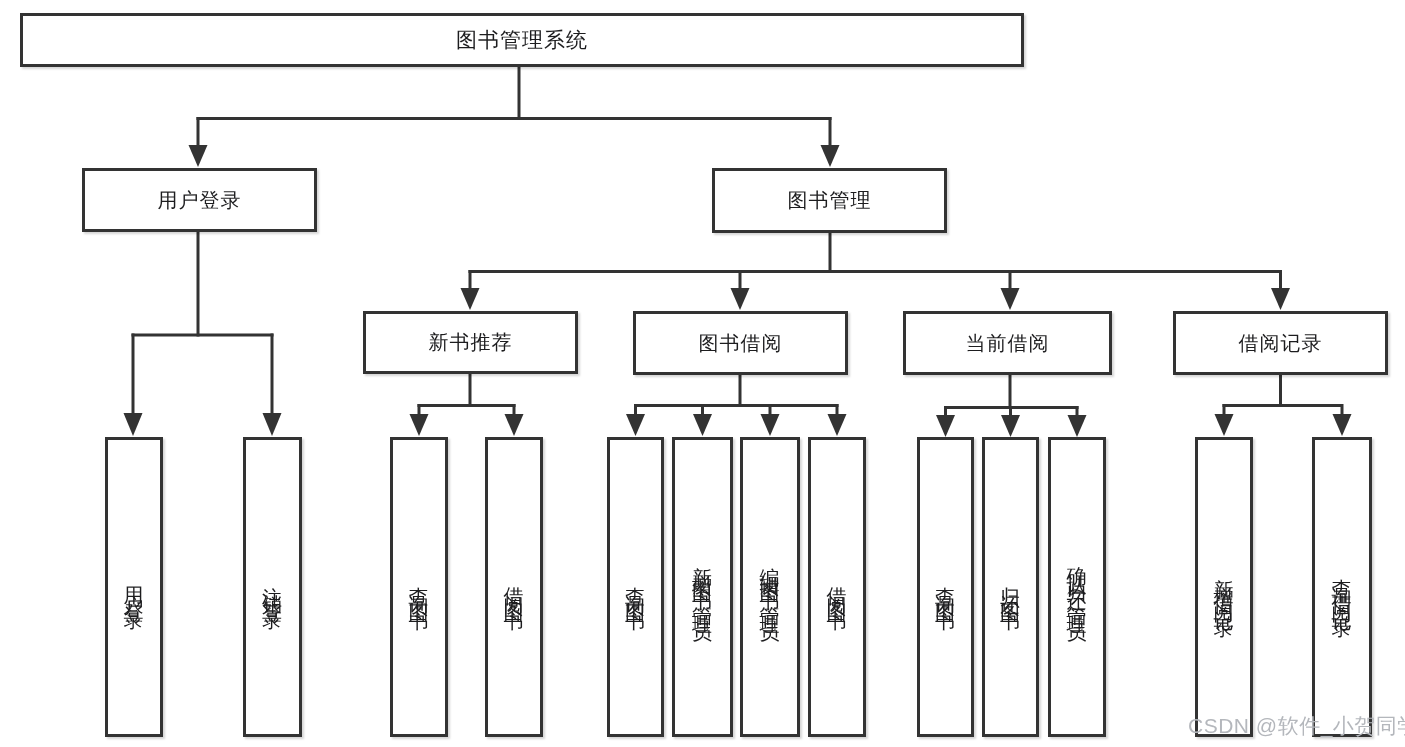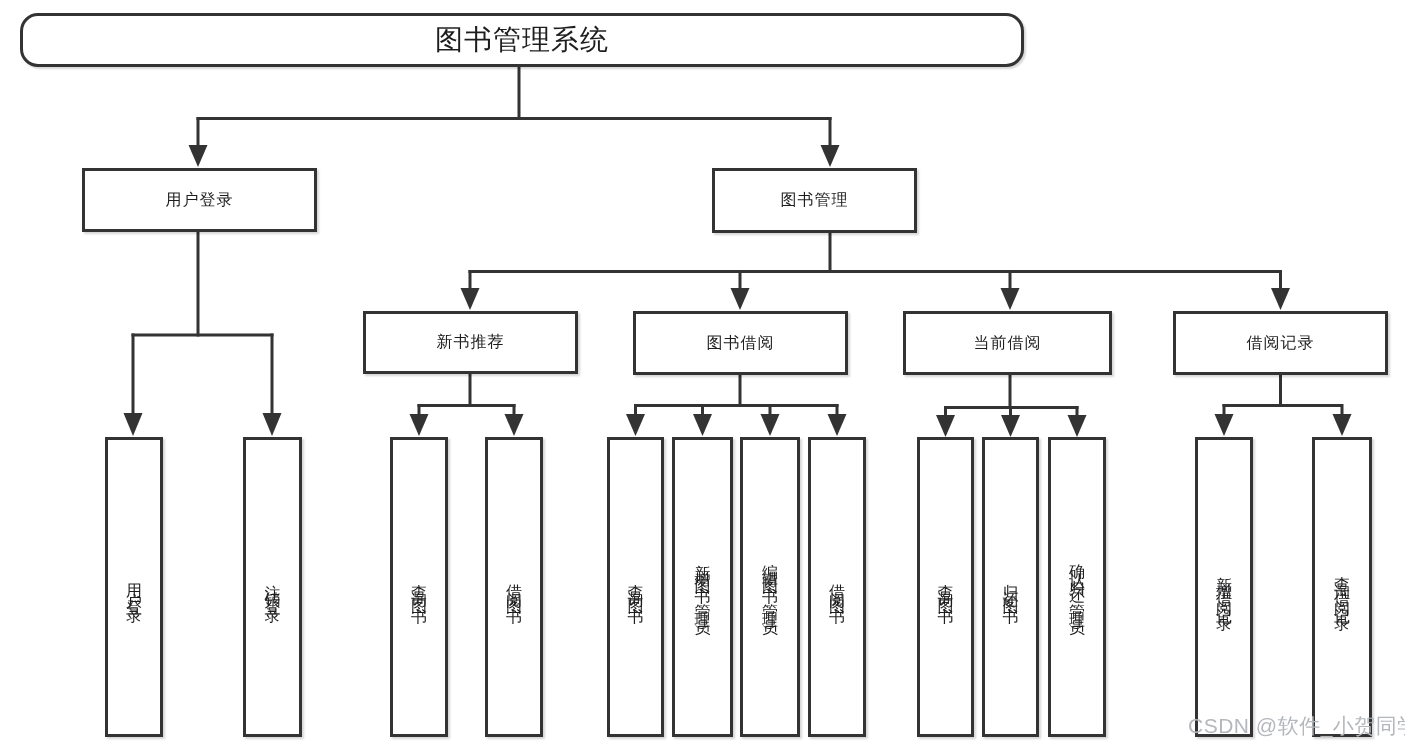--- a/index.html
+++ b/index.html
@@ -22,33 +22,33 @@
   }
   .node {
     position: absolute;
     box-sizing: border-box;
     background: #ffffff;
     border: 3px solid #333333;
     color: #1d1d1f;
     display: flex;
     align-items: center;
     justify-content: center;
-    font-size: 16px;
+    font-size: 20px;
     letter-spacing: 1px;
     box-shadow: 2px 2px 2px rgba(0,0,0,0.16);
     white-space: nowrap;
   }
   .leaf {
     writing-mode: vertical-rl;
     text-orientation: mixed;
     letter-spacing: 8px;
     white-space: normal;
     line-height: 1;
   }
-  .root-node { font-size: 28px; border-radius: 18px; }
+  .root-node { font-size: 21px; }
   #watermark {
     position: absolute;
     left: 1188px;
     top: 712px;
     font-size: 21px;
     color: #b4b7bc;
     letter-spacing: 0.5px;
     z-index: 5;
     white-space: nowrap;
   }
@@ -120,21 +120,21 @@
       <polygon points="1001,415 1020,415 1010.5,437"></polygon>
       <polygon points="1067.5,415 1086.5,415 1077,437"></polygon>
       <polygon points="1214.5,414 1233.5,414 1224,436"></polygon>
       <polygon points="1332.5,414 1351.5,414 1342,436"></polygon>
     </g>
   </svg>
 
   <div class="node root-node" style="left:20px; top:13px; width:1004px; height:54px;">图书管理系统</div>
 
   <div class="node" style="left:82px; top:168px; width:235px; height:64px;">用户登录</div>
-  <div class="node" style="left:712px; top:168px; width:205px; height:65px;">图书管理</div>
+  <div class="node" style="left:712px; top:168px; width:235px; height:65px;">图书管理</div>
 
   <div class="node" style="left:633px; top:311px; width:215px; height:64px;">图书借阅</div>
   <div class="node" style="left:363px; top:311px; width:215px; height:63px;">新书推荐</div>
   <div class="node" style="left:903px; top:311px; width:209px; height:64px;">当前借阅</div>
   <div class="node" style="left:1173px; top:311px; width:215px; height:64px;">借阅记录</div>
 
   <div class="node leaf" style="left:105px; top:437px; width:58px; height:300px;">用户登录</div>
   <div class="node leaf" style="left:243px; top:437px; width:59px; height:300px;">注销登录</div>
 
   <div class="node leaf" style="left:390px; top:437px; width:58px; height:300px;">查询图书</div>

